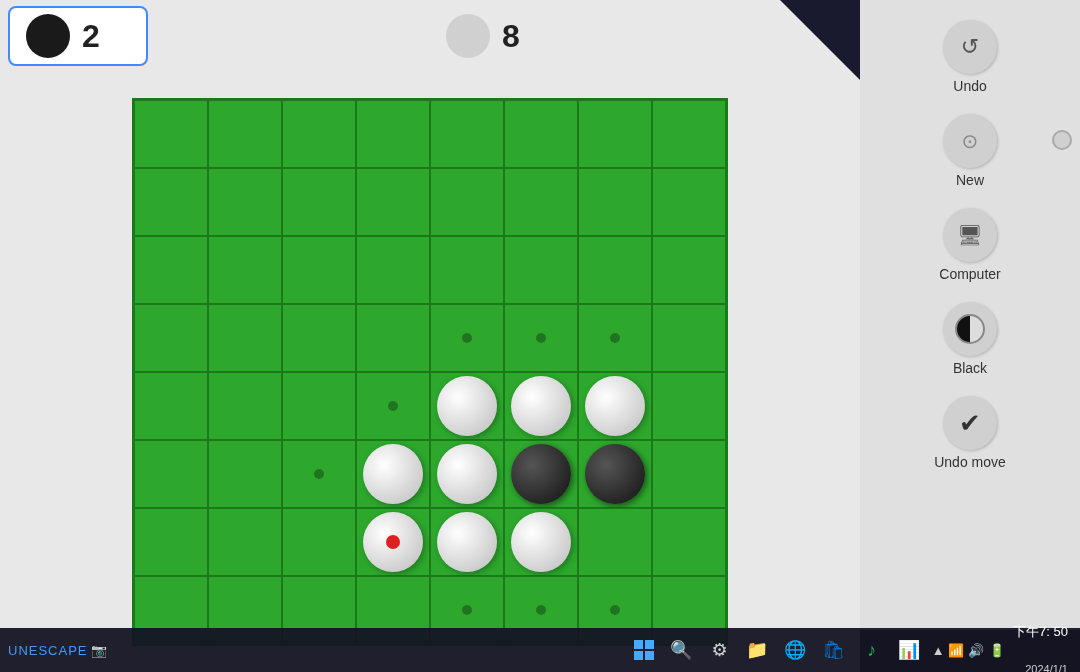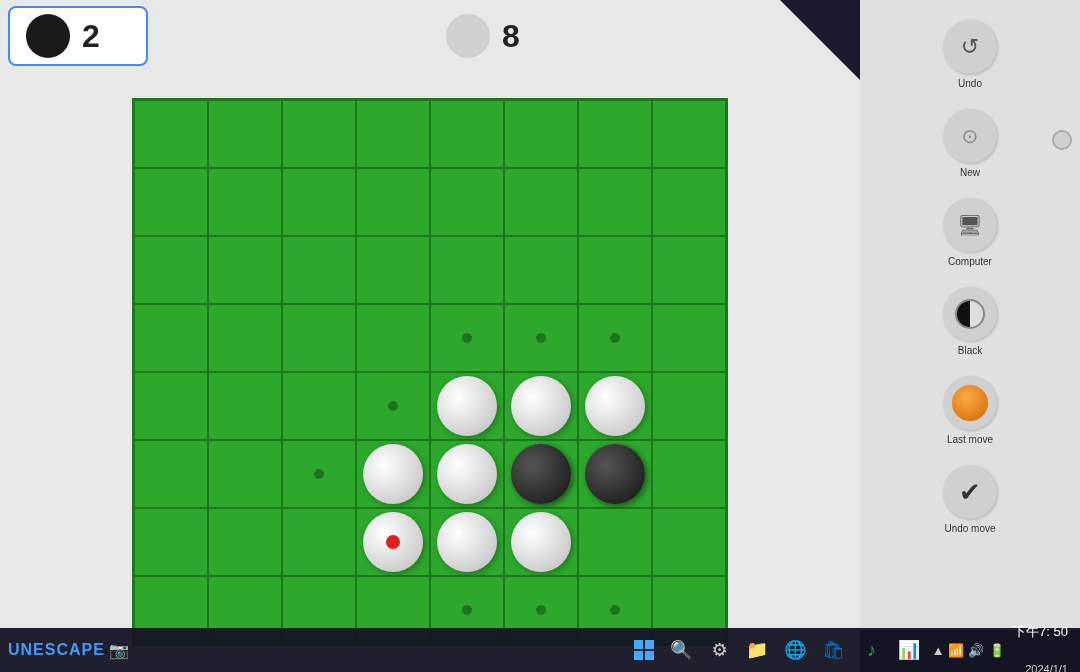--- a/index.html
+++ b/index.html
@@ -190,21 +190,21 @@
       height: 54px;
       background: #d0d0d0;
       border-radius: 50%;
       display: flex;
       align-items: center;
       justify-content: center;
       box-shadow: 1px 1px 3px rgba(0,0,0,0.2);
     }
 
     .sidebar-label {
-      font-size: 10px;
+      font-size: 14px;
       color: #333;
       font-weight: 500;
     }
 
     .icon-undo {
       font-size: 22px;
       color: #555;
     }
 
     .icon-coin {
@@ -264,22 +264,22 @@
 
     .taskbar-left {
       display: flex;
       align-items: center;
       gap: 8px;
       flex: 1;
     }
 
     .taskbar-brand {
       color: #4499ff;
-      font-weight: bold;
-      font-size: 16px;
+      font-weight: normal;
+      font-size: 13px;
       letter-spacing: 1px;
       display: flex;
       align-items: center;
       gap: 4px;
     }
 
     .taskbar-icons {
       display: flex;
       align-items: center;
       gap: 2px;
@@ -499,26 +499,20 @@
     <span class="sidebar-label">Computer</span>
   </div>
 
   <div class="sidebar-btn">
     <div class="sidebar-icon-circle">
       <div class="icon-half-circle"></div>
     </div>
     <span class="sidebar-label">Black</span>
   </div>
 
-  <div class="sidebar-btn">
-    <div class="sidebar-icon-circle">
-      <div class="icon-orange-circle"></div>
-    </div>
-    <span class="sidebar-label">Last move</span>
-  </div>
 
   <div class="sidebar-btn">
     <div class="sidebar-icon-circle">
       <span class="icon-check">✔</span>
     </div>
     <span class="sidebar-label">Undo move</span>
   </div>
 </div>
 
 <div class="taskbar">

